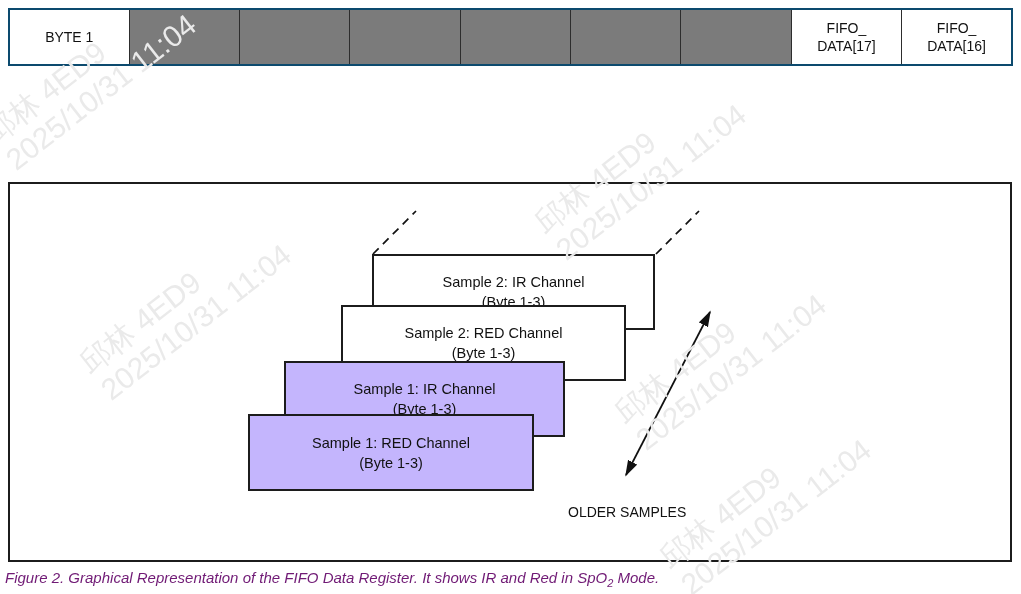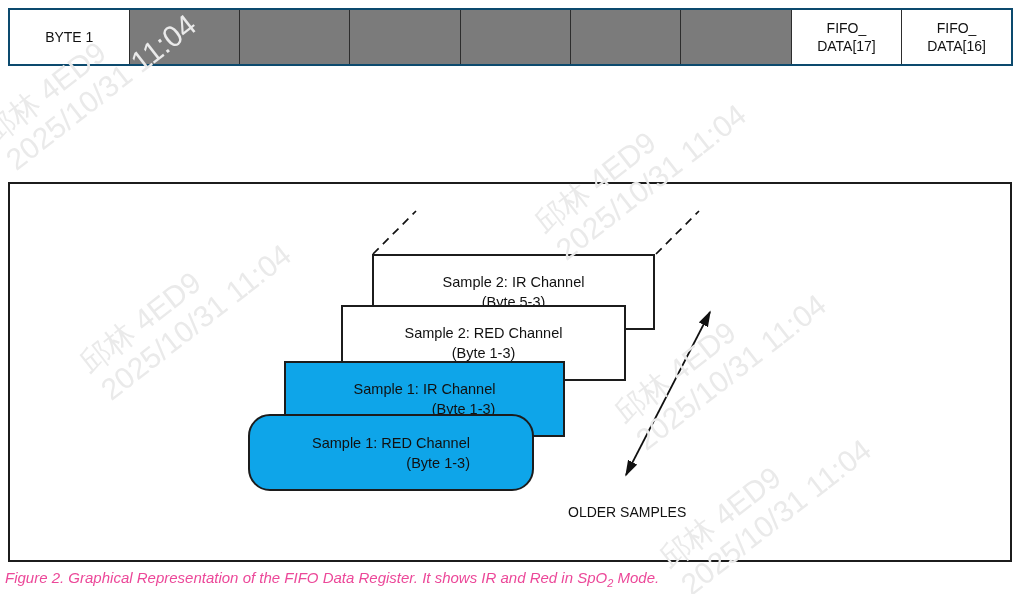--- a/index.html
+++ b/index.html
@@ -29,41 +29,41 @@
     position:absolute; left:8px; top:182px; width:1000px; height:376px;
     border:2px solid #1c1c1c; background:#ffffff;
   }
   .sbox {
     position:absolute; box-sizing:border-box;
     border:2px solid #1c1c1c; background:#ffffff;
     display:flex; align-items:center; justify-content:center;
     text-align:center; font-size:14.5px; line-height:20px;
     white-space:pre-line;
   }
-  .sbox.gray { background:#0ea5e9;text-align:right; }
+  .sbox.gray { background:#c4b5fd; }
   .b-s2ir  { left:362px; top:70px;  width:283px; height:76px; z-index:1; }
   .b-s2red { left:331px; top:121px; width:285px; height:76px; z-index:2; }
   .b-s1ir  { left:274px; top:177px; width:281px; height:76px; z-index:3; }
-  .b-s1red { left:238px; top:230px; width:286px; height:77px; z-index:4;border-radius:22px; }
+  .b-s1red { left:238px; top:230px; width:286px; height:77px; z-index:4; }
 
   .overlay { position:absolute; left:0; top:0; width:1000px; height:376px; z-index:5; pointer-events:none; }
 
   .newer-label {
     position:absolute; left:722px; top:62px; z-index:6;
     font-size:14.5px; line-height:20px; white-space:pre-line;
   }
   .older-label {
     position:absolute; left:558px; top:318px; z-index:6;
     font-size:14px; line-height:20px;text-align:center;
   }
 
   
   .caption {
     position:absolute; left:5px; top:569px;
-    font-style:italic; font-size:15px; color:#ec4899;
+    font-style:italic; font-size:15px; color:#701a75;
   }
   .caption sub { font-size:11px; }
 
   
   .wm {
     position:absolute; z-index:9; pointer-events:none;
     color:#eaeaea; font-size:30px; line-height:34px;
     white-space:pre-line; transform:rotate(-38deg); transform-origin:center;
   }
   .wm1 { left:-25px;  top:45px;  }
@@ -96,21 +96,21 @@
         <td>FIFO_
 DATA[16]</td>
       </tr>
     </tbody>
   </table>
 
   <div class="diagram">
 
     <div class="sbox b-s2ir">
       <span>Sample 2: IR Channel
-(Byte 5-3)</span>
+(Byte 1-3)</span>
     </div>
     <div class="sbox b-s2red">
       <span>Sample 2: RED Channel
 (Byte 1-3)</span>
     </div>
     <div class="sbox gray b-s1ir">
       <span>Sample 1: IR Channel
 (Byte 1-3)</span>
     </div>
     <div class="sbox gray b-s1red">

